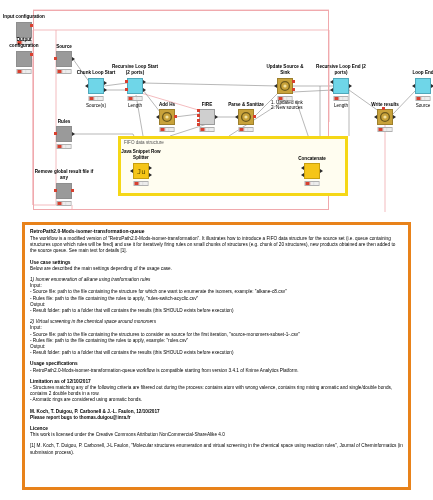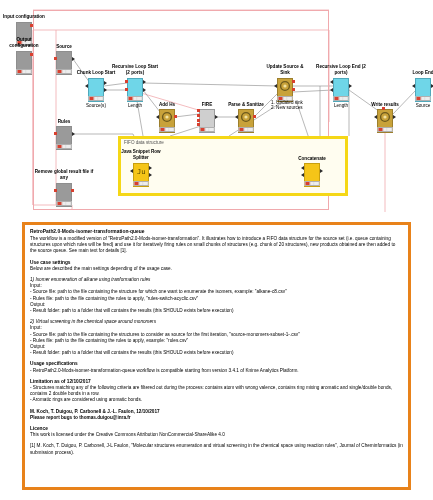--- a/index.html
+++ b/index.html
@@ -4,21 +4,21 @@
 <style>
   html,body{margin:0;padding:0;background:#ffffff;}
   body{width:433px;height:500px;position:relative;overflow:hidden;
        font-family:"Liberation Sans","DejaVu Sans",sans-serif;color:#000;}
 
   
   #canvas{position:absolute;left:0;top:0;width:433px;height:215px;}
   #wires{position:absolute;left:0;top:0;width:433px;height:215px;}
 
   .node{position:absolute;width:0;height:0;}
-  .nbox{position:absolute;left:-8px;top:-8px;width:16px;height:24px;
+  .nbox{position:absolute;left:-8px;top:-8px;width:16px;height:16px;
         box-sizing:border-box;border:1px solid #8e8e8e;background:#9d9d9d;}
   .nbox.grey{background:#9a9a9a;}
   .nbox.cyan{background:#6fd6e8;border-color:#4fa8bb;}
   .nbox.yellowgold{background:#c8a23a;border-color:#9d7f2c;}
   .nbox.yellow{background:#f5c518;border-color:#c89f0e;}
   .nbox.white{background:#cfcfcf;border-color:#9b9b9b;}
 
   .nlabel{position:absolute;left:50%;transform:translateX(-50%);
           white-space:nowrap;font-size:4.6px;font-weight:bold;
           line-height:5.4px;text-align:center;}

